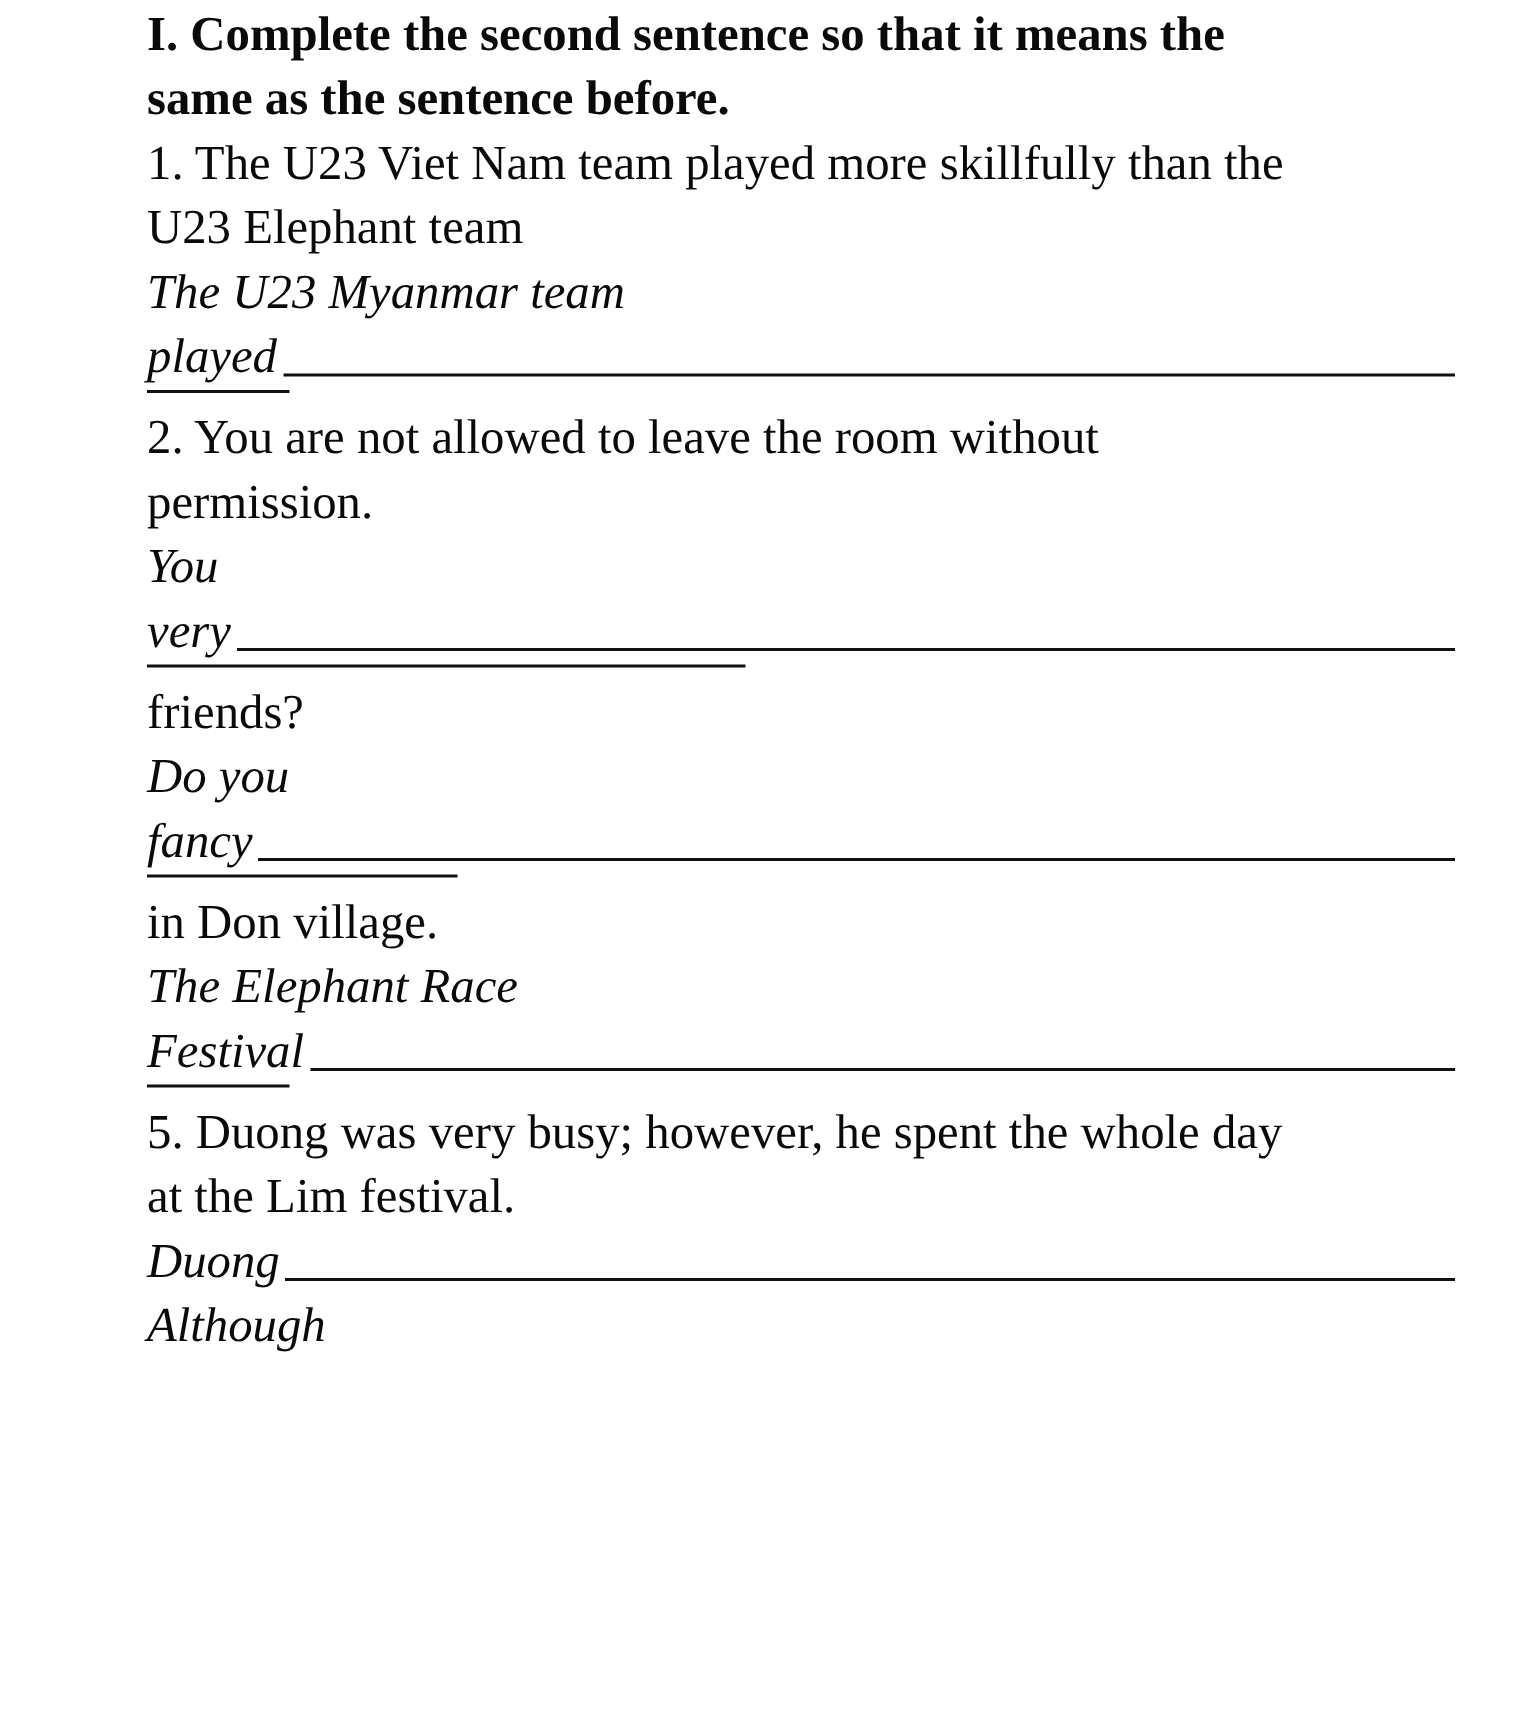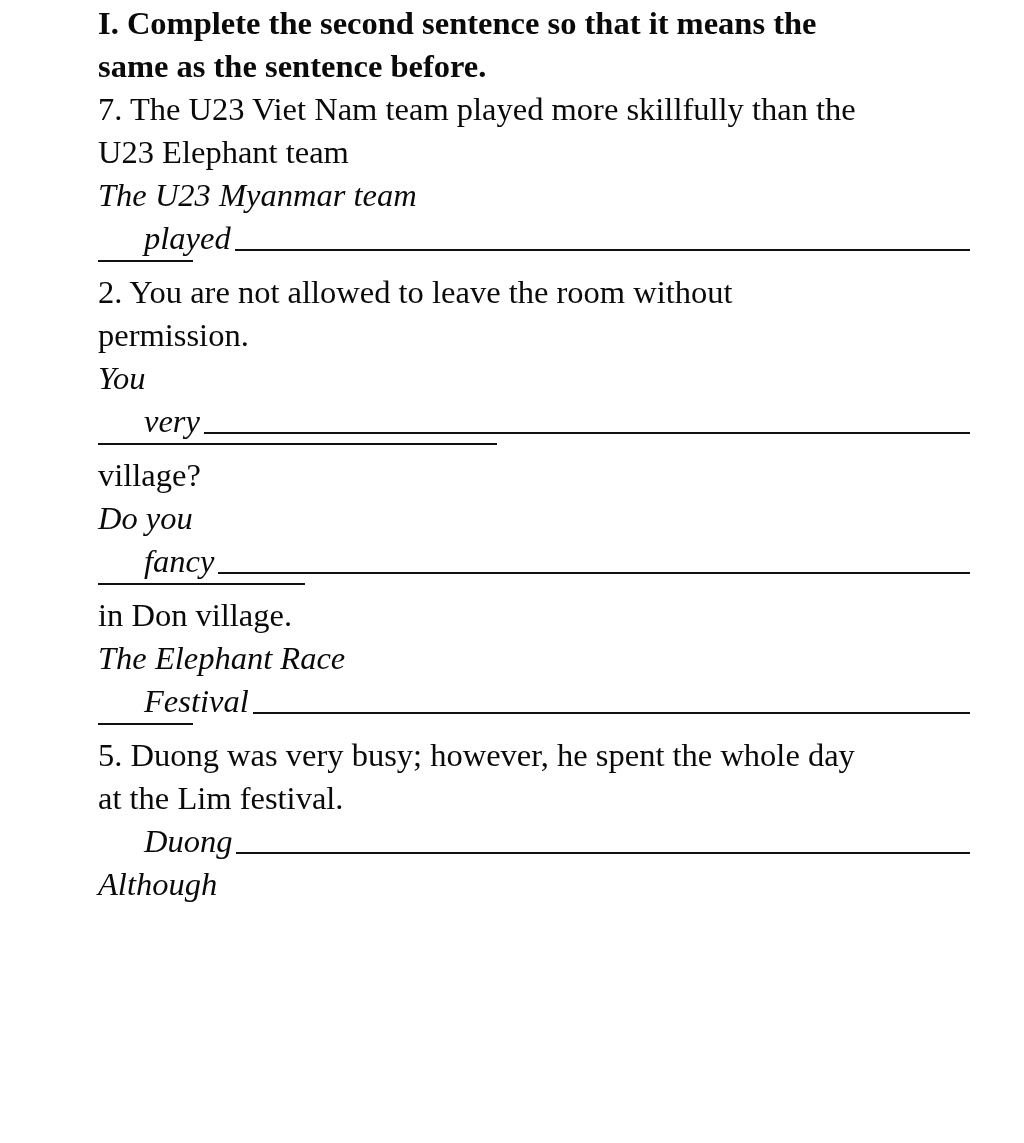--- a/index.html
+++ b/index.html
@@ -25,42 +25,41 @@
     color: #0a0a0a;
     white-space: nowrap;
     display: flex;
     align-items: flex-end;
   }
   .bold   { font-weight: bold; }
   .italic { font-style: italic; }
   .cue {
     font-style: italic;
     flex: 0 0 auto;
-    margin-left: 46px;
   }
   .blank {
     border-bottom: 2.5px solid #111111;
     height: 0;
     margin-bottom: 9px;
   }
   .blank.grow   { flex: 1 1 auto; margin-left: 4px; }
   .blank.w-short  { width: 95px;  flex: 0 0 auto; }
   .blank.w-medium { width: 207px; flex: 0 0 auto; }
   .blank.w-long   { width: 399px; flex: 0 0 auto; }
 </style>
 </head>
 <body>
 
 <div class="page">
   <div class="content">
 
     <div class="line bold">I. Complete the second sentence so that it means the</div>
     <div class="line bold">same as the sentence before.</div>
 
-    <div class="line">7. The U23 Viet Nam team played more skillfully than the</div>
+    <div class="line">1. The U23 Viet Nam team played more skillfully than the</div>
     <div class="line">U23 Elephant team</div>
     <div class="line italic">The U23 Myanmar team</div>
     <div class="line">
       <span class="cue">played</span>
       <span class="blank grow"></span>
     </div>
     <div class="line">
       <span class="blank w-short"></span>
     </div>
 
@@ -68,21 +67,21 @@
     <div class="line">permission.</div>
     <div class="line italic">You</div>
     <div class="line">
       <span class="cue">very</span>
       <span class="blank grow"></span>
     </div>
     <div class="line">
       <span class="blank w-long"></span>
     </div>
 
-    <div class="line">village?</div>
+    <div class="line">friends?</div>
     <div class="line italic">Do you</div>
     <div class="line">
       <span class="cue">fancy</span>
       <span class="blank grow"></span>
     </div>
     <div class="line">
       <span class="blank w-medium"></span>
     </div>
 
     <div class="line">in Don village.</div>

